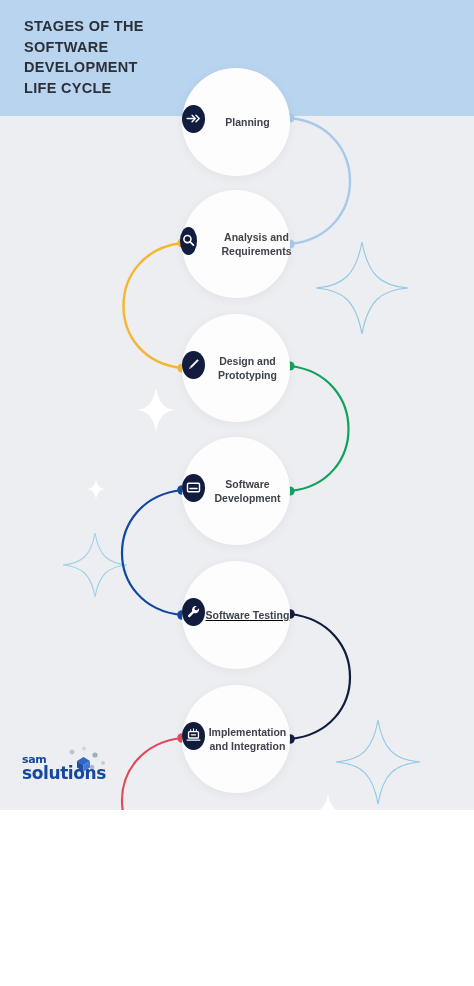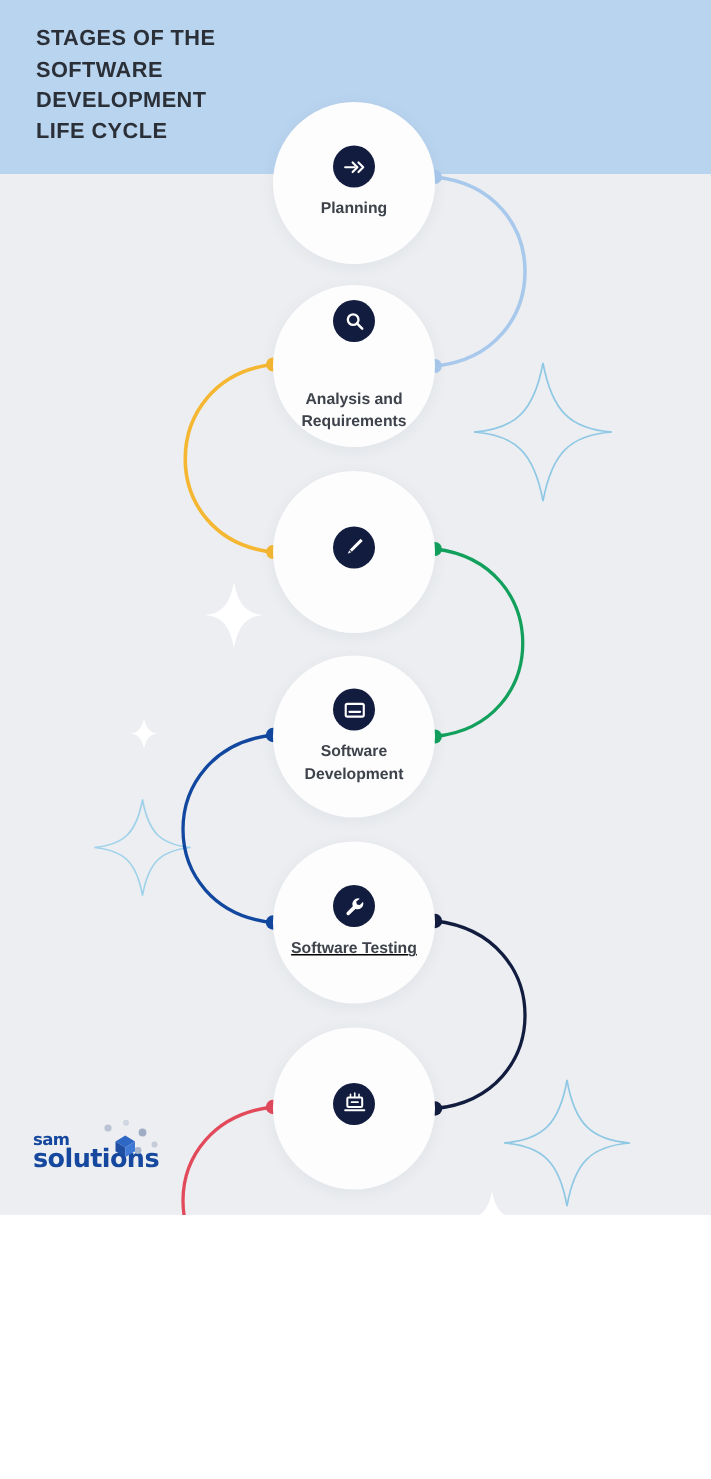--- a/index.html
+++ b/index.html
@@ -70,21 +70,21 @@
     position: absolute;
     width: 108px;
     height: 108px;
     margin-left: -54px;
     margin-top: -54px;
     border-radius: 50%;
     background: #fdfdfd;
     box-shadow: 0 2px 10px rgba(70,90,120,0.07);
     z-index: 5;
     display: flex;
-    flex-direction: column;
+    flex-direction: row;
     align-items: center;
     justify-content: center;
   }
   .stage-icon {
     width: 28px;
     height: 28px;
     border-radius: 50%;
     background: #121c3e;
     display: flex;
     align-items: center;
@@ -215,20 +215,22 @@
 Requirements</div>
   </div>
 
   <div class="stage" style="left:236px; top:368px;">
     <div class="stage-icon">
       <svg viewBox="0 0 24 24" width="17" height="17">
         <path d="M17.5 4.5 L19.5 6.5 L9 17 L5.5 18.5 L7 15 Z" fill="#ffffff"></path>
         <path d="M7 15 L9 17" stroke="#121c3e" stroke-width="1"></path>
       </svg>
     </div>
+    <div class="stage-label">Design and
+Prototyping</div>
   </div>
 
   <div class="stage" style="left:236px; top:491px;">
     <div class="stage-icon">
       <svg viewBox="0 0 24 24" width="17" height="17">
         <rect x="3.5" y="6" width="17" height="12" rx="1.6" stroke="#ffffff" stroke-width="2" fill="none"></rect>
         <path d="M7 13.5 H17" stroke="#ffffff" stroke-width="2" stroke-linecap="round"></path>
       </svg>
     </div>
     <div class="stage-label">Software
@@ -247,20 +249,22 @@
 
   <div class="stage" style="left:236px; top:739px;">
     <div class="stage-icon">
       <svg viewBox="0 0 24 24" width="17" height="17">
         <path d="M8 3.5 V6 M12 2.5 V6 M16 3.5 V6" stroke="#ffffff" stroke-width="1.5" stroke-linecap="round"></path>
         <rect x="5" y="6.5" width="14" height="9" rx="1.2" stroke="#ffffff" stroke-width="1.9" fill="none"></rect>
         <path d="M9 11 H15" stroke="#ffffff" stroke-width="1.7" stroke-linecap="round"></path>
         <path d="M3 18.5 H21" stroke="#ffffff" stroke-width="1.9" stroke-linecap="round"></path>
       </svg>
     </div>
+    <div class="stage-label">Implementation
+and Integration</div>
   </div>
 
 
   <div class="footer-logo">
     <svg class="logo-deco" viewBox="0 0 46 30" width="46" height="30">
       <circle cx="10" cy="6" r="2.4" fill="#b9c3d4"></circle>
       <circle cx="22" cy="2.5" r="2.0" fill="#cfd6e1"></circle>
       <circle cx="33" cy="9" r="2.6" fill="#9fadc4"></circle>
       <circle cx="41" cy="17" r="2.0" fill="#c4ccda"></circle>
       <circle cx="30" cy="21" r="2.3" fill="#aab7cc"></circle>

